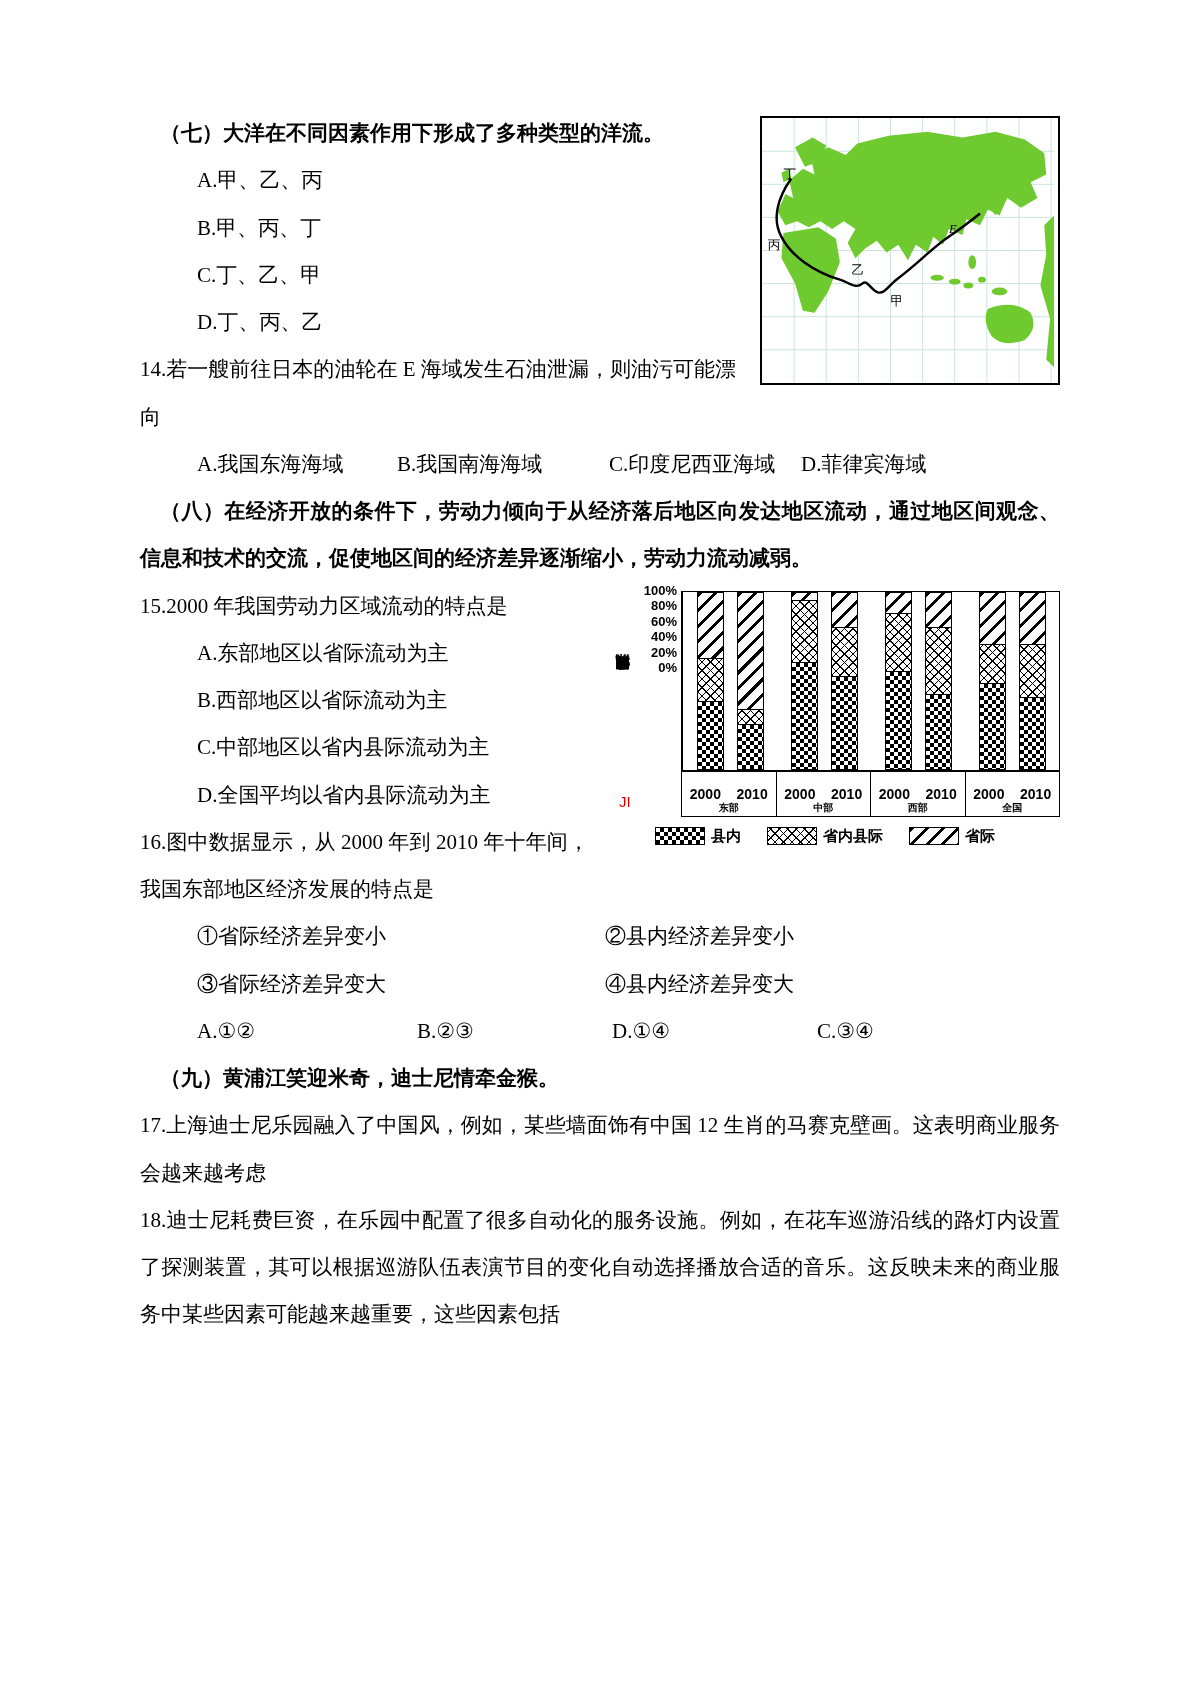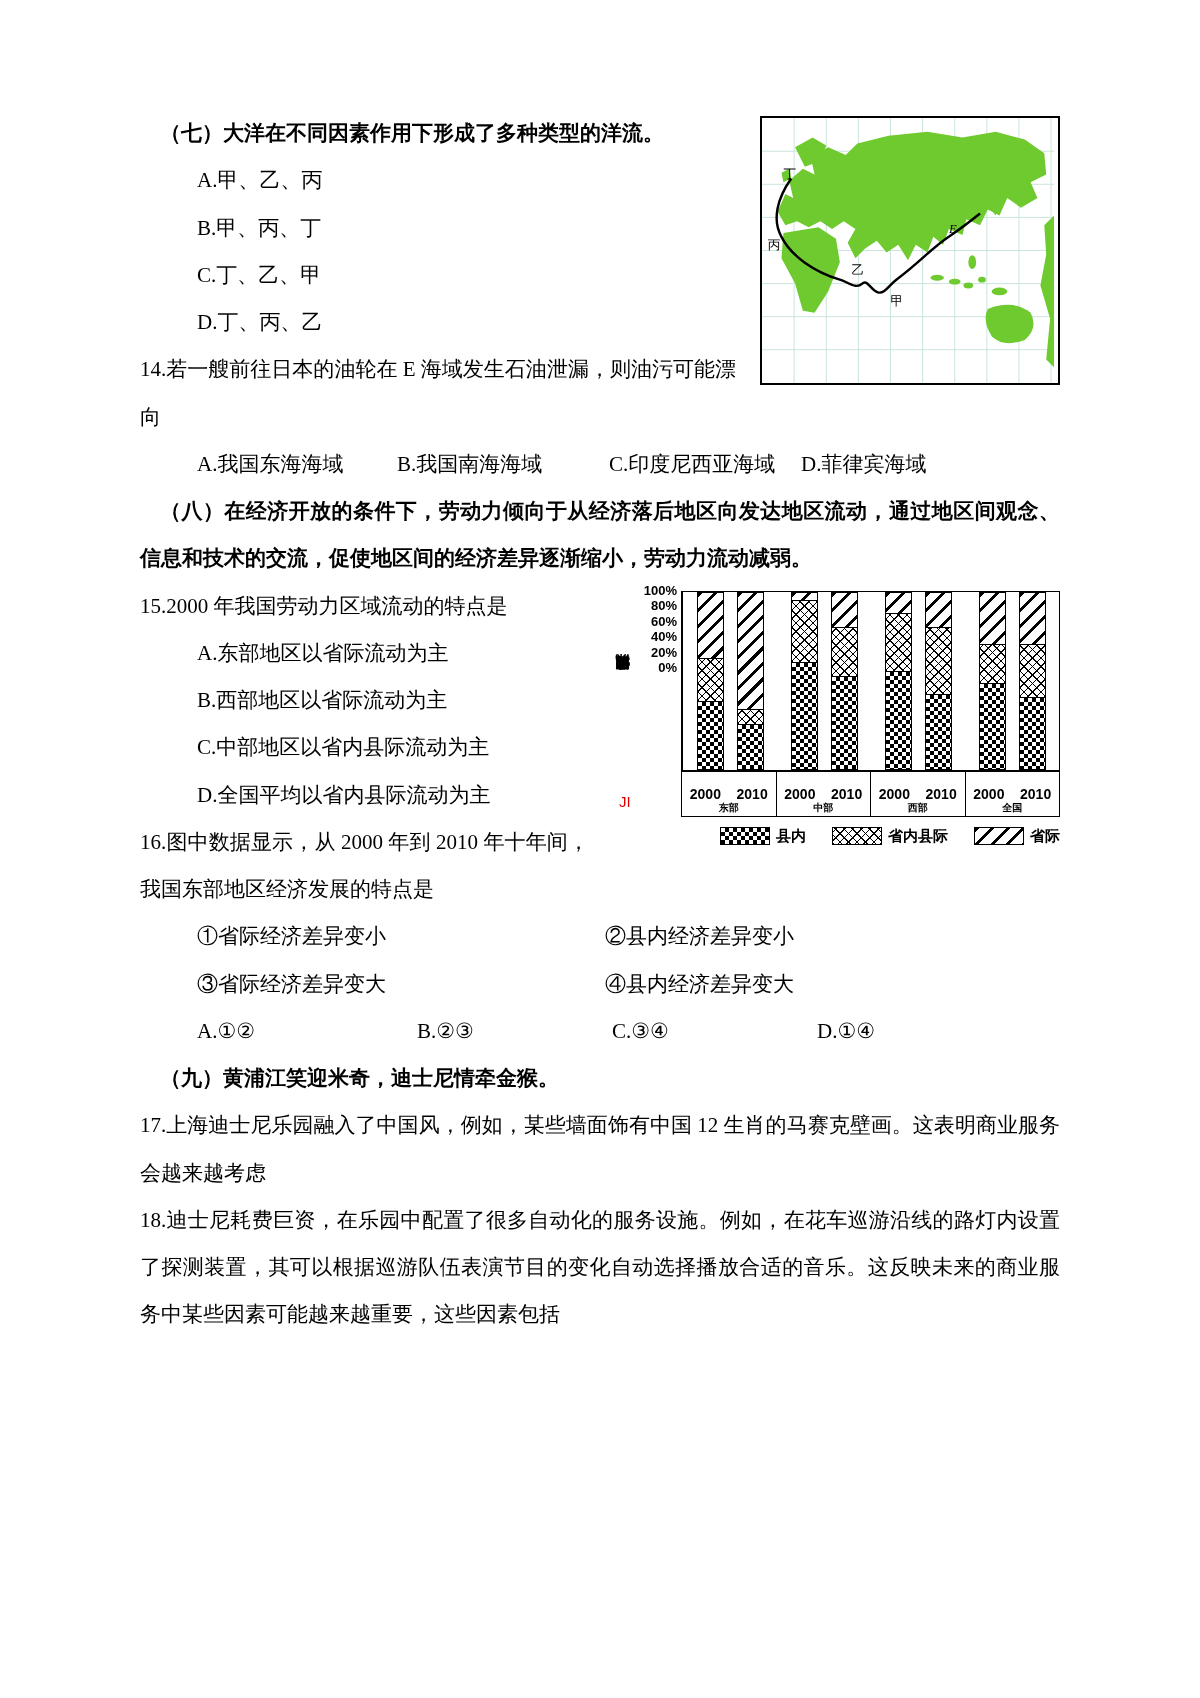--- a/index.html
+++ b/index.html
@@ -112,21 +112,21 @@
     margin-left:66px;
     border:1px solid #000;
     border-top:none;
   }
   .xcell{flex:1;}
   .xcell + .xcell{border-left:1px solid #000;}
   .yrow{display:flex;justify-content:space-around;font-size:14px;font-weight:bold;padding-top:14px;}
   .gname{text-align:center;font-size:10px;font-weight:bold;padding-bottom:2px;}
 
   .legend{
-    display:flex;justify-content:flex-end;gap:26px;
+    display:flex;justify-content:flex-start;gap:26px;
     margin-top:10px;margin-left:40px;
   }
   .litem{display:flex;align-items:center;gap:6px;}
   .swatch{width:48px;height:16px;border:1px solid #000;display:inline-block;}
   .llabel{font-size:15px;font-weight:bold;}
   .redmark{
     position:absolute;left:4px;bottom:34px;
     color:#e00000;font-weight:normal;font-size:15px;
     font-family:"Liberation Sans","DejaVu Sans",sans-serif;
   }
@@ -312,22 +312,22 @@
       <span>①省际经济差异变小</span>
       <span>②县内经济差异变小</span>
     </div>
     <div class="circ-row">
       <span>③省际经济差异变大</span>
       <span>④县内经济差异变大</span>
     </div>
     <div class="opt-row row-q16ans">
       <span>A.①②</span>
       <span>B.②③</span>
+      <span>D.①④</span>
       <span>C.③④</span>
-      <span>D.①④</span>
     </div>
   </div>
 
   <div>
     <p class="sec-head">（九）黄浦江笑迎米奇，迪士尼情牵金猴。</p>
 
     <p class="qtext">17.上海迪士尼乐园融入了中国风，例如，某些墙面饰有中国 12 生肖的马赛克壁画。这表明商业服务会越来越考虑</p>
 
     <p class="qtext">18.迪士尼耗费巨资，在乐园中配置了很多自动化的服务设施。例如，在花车巡游沿线的路灯内设置了探测装置，其可以根据巡游队伍表演节目的变化自动选择播放合适的音乐。这反映未来的商业服务中某些因素可能越来越重要，这些因素包括</p>
   </div>

